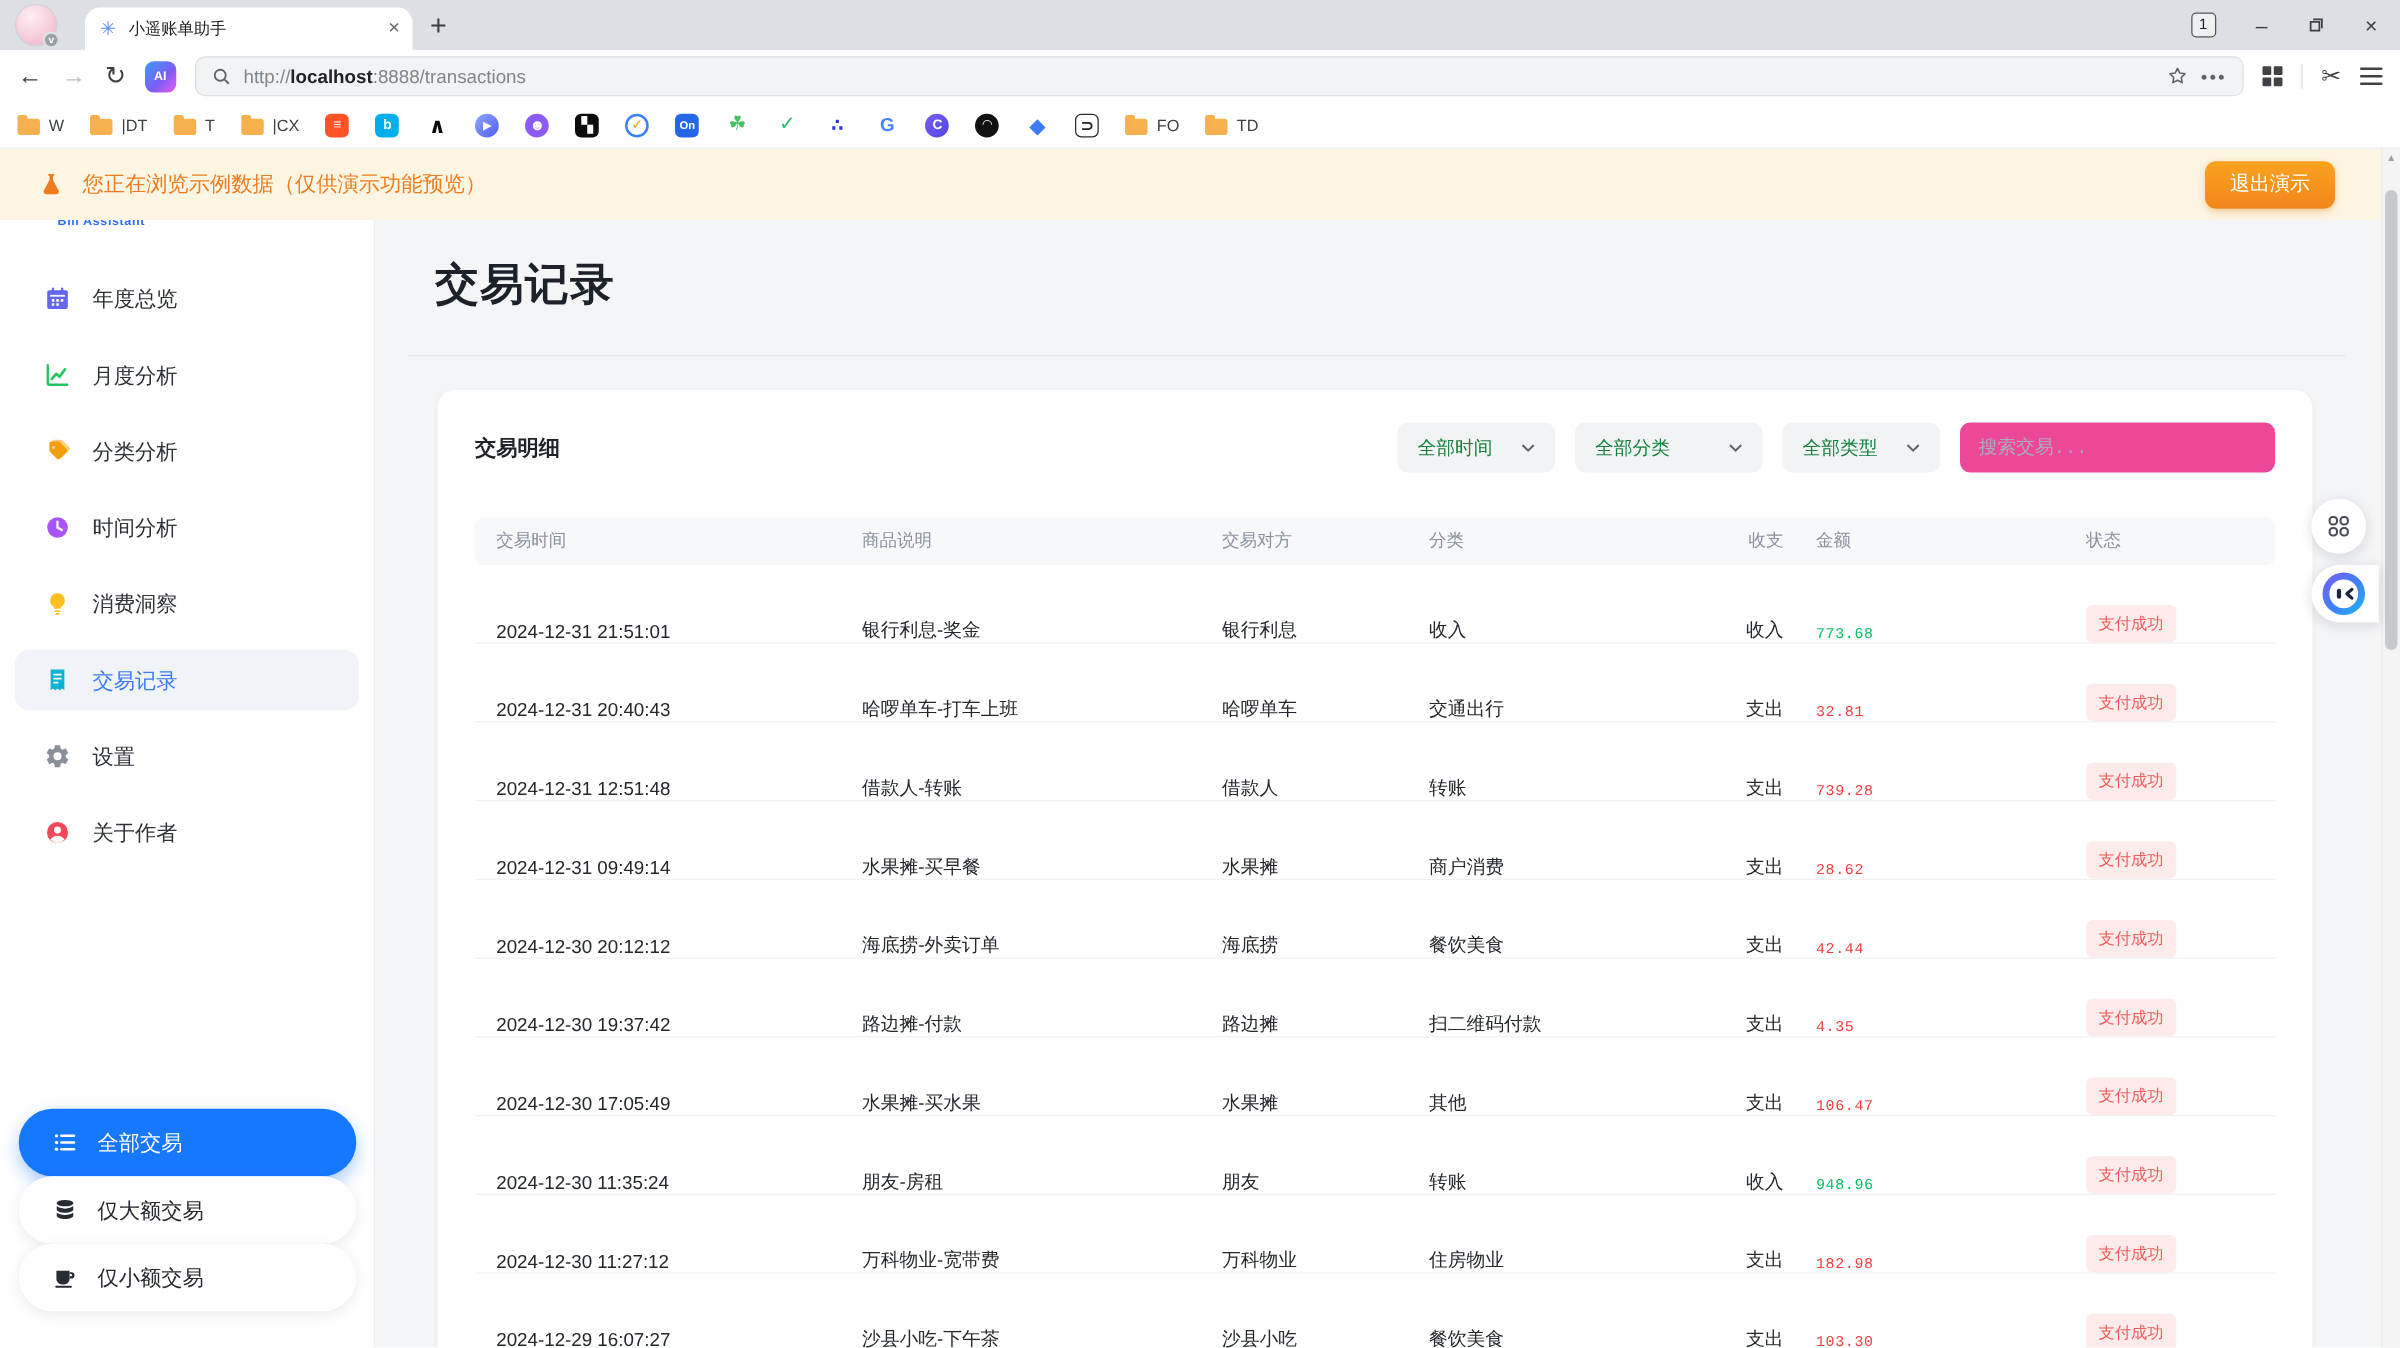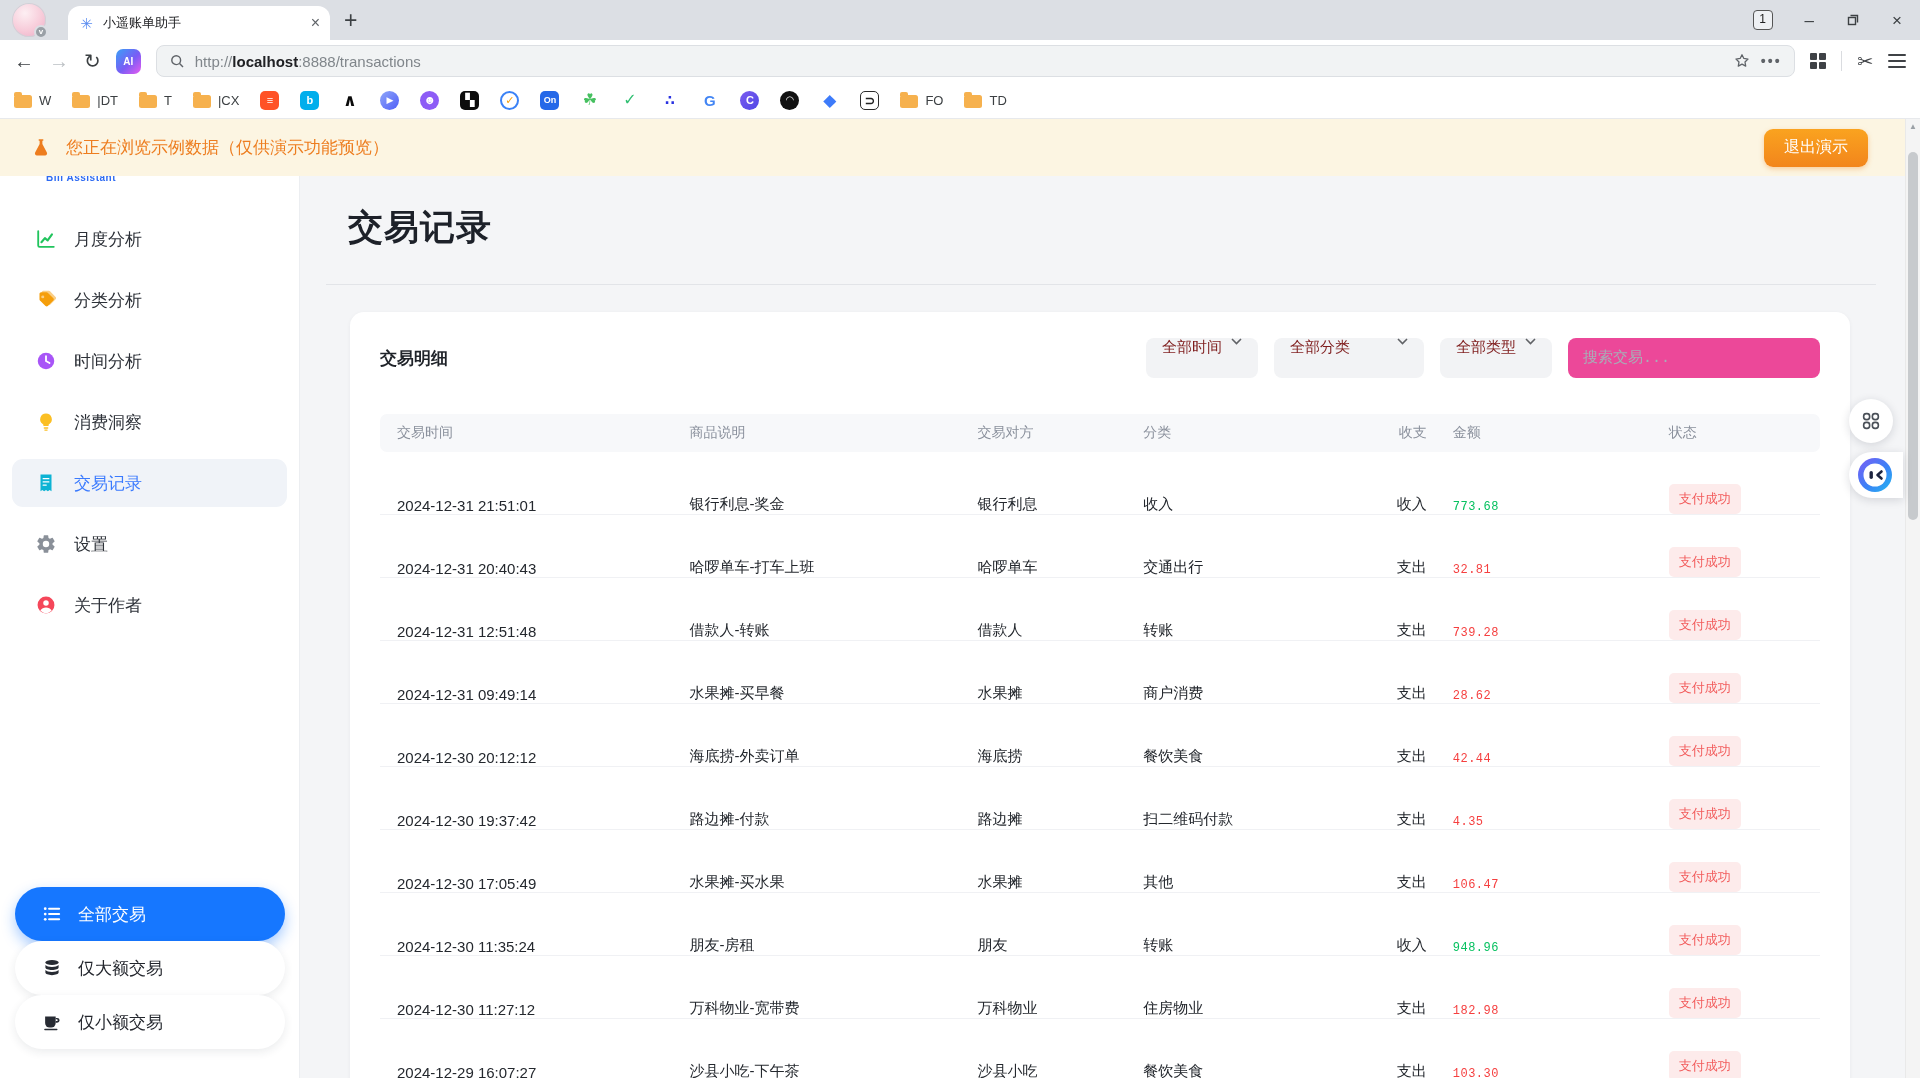--- a/index.html
+++ b/index.html
@@ -95,22 +95,22 @@
 
   
   .content{position:absolute;left:300px;right:0;top:176px;bottom:0;background:#f4f5f7;overflow:hidden}
   .page-title{position:absolute;left:48px;top:28px;font-size:35px;font-weight:800;color:#1d2129;letter-spacing:1px}
   .divider{position:absolute;left:26px;right:44px;top:108px;height:1px;background:#e2e4e8}
   .card{position:absolute;left:50px;right:70px;top:136px;height:1200px;background:#fff;border-radius:14px;
     box-shadow:0 1px 4px rgba(20,30,50,.05);padding:26px 30px}
   .card-head{display:flex;align-items:center;height:40px}
   .card-title{font-size:17px;font-weight:700;color:#1f2329}
   .controls{margin-left:auto;display:flex;align-items:center;gap:16px}
-  .select-pill{height:40px;background:#f2f3f5;border-radius:8px;display:flex;gap:9px;
-    padding:0 16px;font-size:15px;color:#7f1d1d}
+  .select-pill{height:40px;background:#f2f3f5;border-radius:8px;display:flex;align-items:center;gap:23px;
+    padding:0 16px;font-size:15px;color:#15803d}
   .select-pill svg{flex:none}
   [data-name="category-filter-select"]{width:150px;justify-content:space-between}
   .search-input{width:252px;height:40px;background:#ec4899;border:none;border-radius:8px;padding:0 15px;
     font-size:15px;color:#333;font-family:Liberation Mono, monospace}
   .search-input::placeholder{color:#a8adb7}
 
   
   .table{margin-top:36px}
   .thead{display:flex;align-items:center;height:38px;background:#f7f8fa;border-radius:7px;color:#8a909c;font-size:14px}
   .tr{display:flex;align-items:flex-end;height:63px;border-bottom:1px solid #f0f1f4;font-size:15px;color:#24282e}
@@ -275,20 +275,36 @@
     </svg>
   <span class="banner-text" data-name="demo-banner-text">您正在浏览示例数据（仅供演示功能预览）</span>
   <button class="exit-btn" data-name="exit-demo-button">退出演示</button>
 </div>
 
 <div class="sidebar" data-name="sidebar">
   <div class="logo-clip" data-name="sidebar-logo-clipped">
     <div class="inner">Bill Assistant</div>
   </div>
   <div class="nav" data-name="sidebar-nav">
+      <div class="nav-item" data-name="sidebar-item-annual">
+        <span class="nav-ic" data-name="calendar-icon">
+          <svg viewBox="0 0 24 24" width="22" height="22">
+            <path fill="#6466f1" d="M7 2.5h2v2h6v-2h2v2h2A1.8 1.8 0 0 1 21 6.3V19a2 2 0 0 1-2 2H5a2 2 0 0 1-2-2V6.3a1.8 1.8 0 0 1 1.8-1.8H7z"></path>
+            <rect x="5.5" y="8.6" width="13" height="1.6" fill="#fff" opacity=".95"></rect>
+            <g fill="#fff">
+              <rect x="7" y="12.3" width="2.3" height="2.3" rx=".5"></rect>
+              <rect x="10.9" y="12.3" width="2.3" height="2.3" rx=".5"></rect>
+              <rect x="14.8" y="12.3" width="2.3" height="2.3" rx=".5"></rect>
+              <rect x="7" y="15.9" width="2.3" height="2.3" rx=".5"></rect>
+              <rect x="10.9" y="15.9" width="2.3" height="2.3" rx=".5"></rect>
+            </g>
+          </svg>
+        </span>
+        <span class="nav-label" data-name="sidebar-item-label">年度总览</span>
+      </div>
       <div class="nav-item" data-name="sidebar-item-monthly">
         <span class="nav-ic" data-name="chart-icon">
           <svg viewBox="0 0 24 24" width="22" height="22">
             <g fill="none" stroke="#21c45d" stroke-width="2" stroke-linecap="round">
               <path d="M3.5 3.5V19a1.5 1.5 0 0 0 1.5 1.5h15.5"></path>
               <path d="M7 15.5 10.8 11l3 2.6L18.5 7" stroke-width="2.3" stroke-linejoin="round"></path>
             </g>
           </svg>
         </span>
         <span class="nav-label" data-name="sidebar-item-label">月度分析</span>

